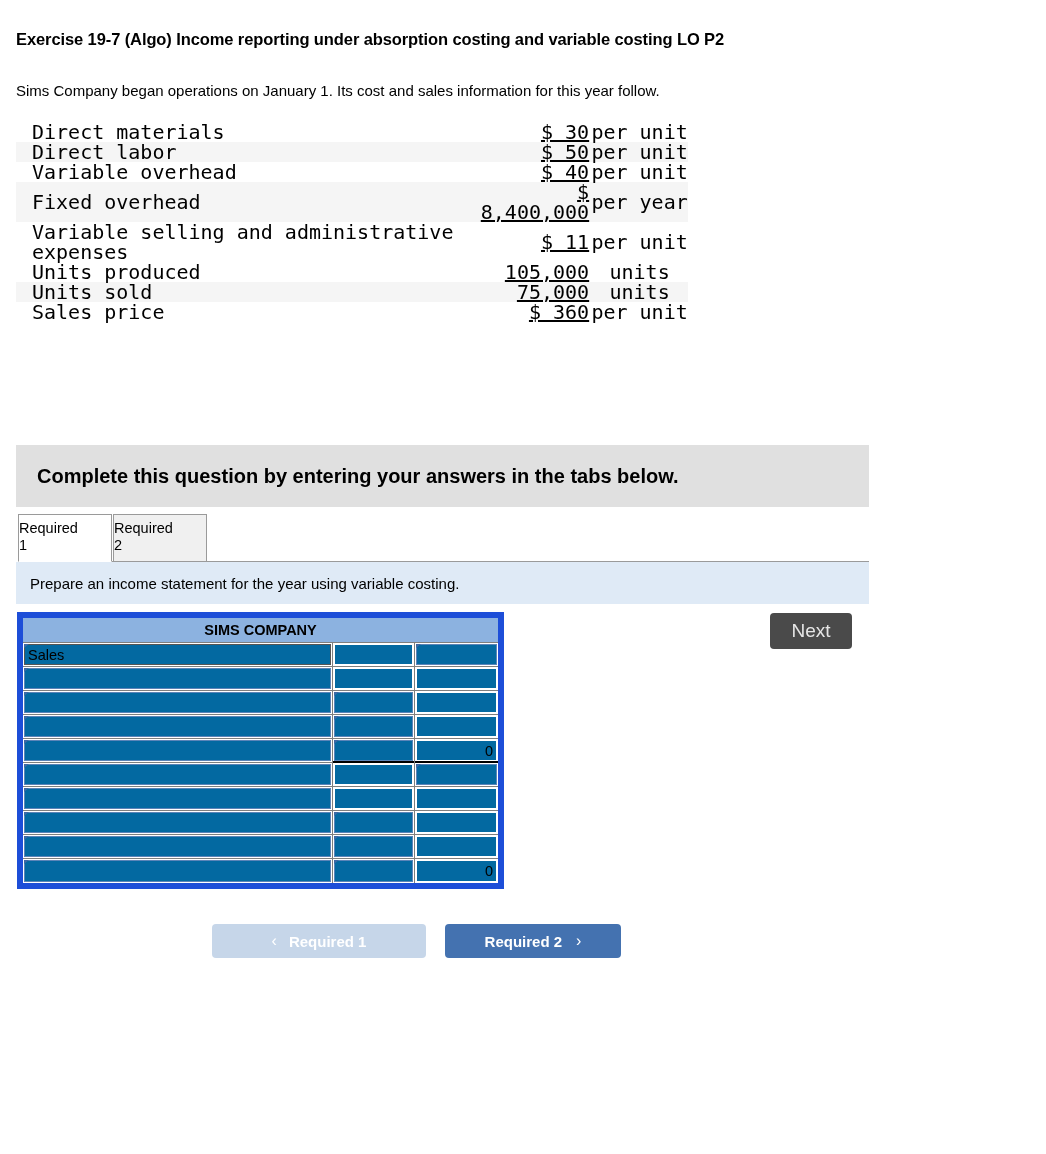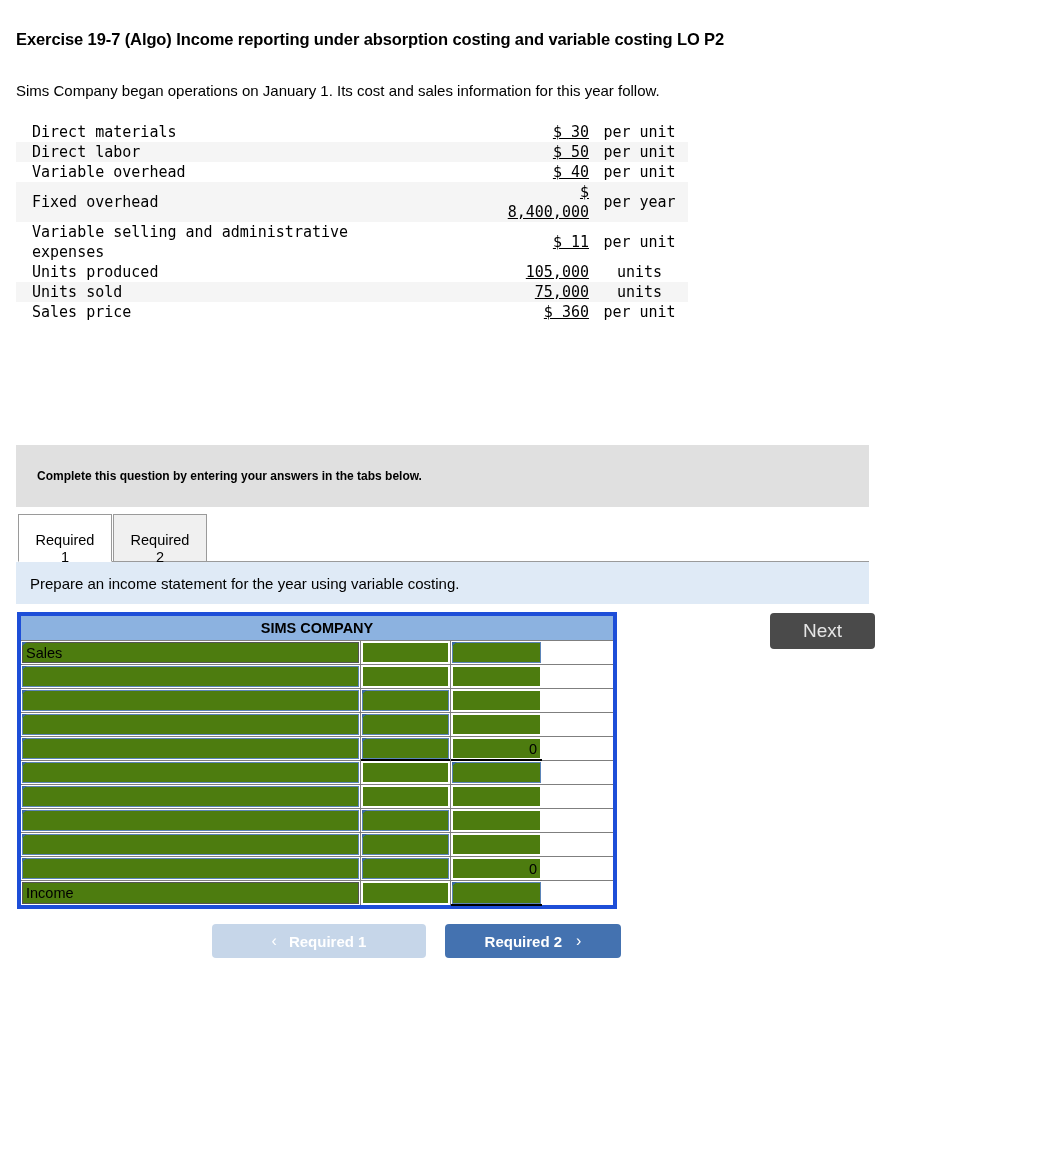--- a/index.html
+++ b/index.html
@@ -34,21 +34,21 @@
     white-space: nowrap;
   }
 
   
   .fact-table {
     position: absolute;
     left: 16px; top: 122px;
     width: 672px;
     border-collapse: collapse;
     font-family: "DejaVu Sans Mono", "Liberation Mono", monospace;
-    font-size: 15px;
+    font-size: 20px;
     line-height: 20px;
   }
   .fact-table tr.odd  { background: #ffffff; }
   .fact-table tr.even { background: #f5f5f5; }
   .fact-table td {
     padding: 0; vertical-align: middle; border: 0;
   }
   .fact-table td.label {
     padding-left: 16px;
     white-space: pre-line;
@@ -82,21 +82,21 @@
   .complete-bar {
     position: absolute;
     left: 16px; top: 445px;
     width: 853px; height: 62px;
     background: #e0e0e0;
     display: flex;
     align-items: center;
   }
   .complete-bar span {
     margin-left: 21px;
-    font-size: 12px;
+    font-size: 20px;
     font-weight: bold;
   }
 
   
   .tabstrip {
     position: absolute;
     left: 18px; top: 514px;
     width: 851px; height: 48px;
   }
   .tabstrip .underline {
@@ -104,22 +104,21 @@
     left: 0; bottom: 0; width: 851px;
     border-bottom: 1px solid #9a9a9a;
   }
   .tab {
     position: absolute;
     top: 0;
     width: 94px; height: 48px;
     border: 1px solid #9a9a9a;
     font-size: 14.5px;
     line-height: 17px;
-    text-align: center;
-    padding-top: 17px;
+    padding-top: 5px;
     background: #f0f0f0;
     cursor: pointer;
   }
   .tab.active {
     background: #ffffff;
     border-bottom: 1px solid #ffffff;
     z-index: 3;
   }
   .tab-1 { left: 0; }
   .tab-2 { left: 95px; }
@@ -135,22 +134,22 @@
   }
   .inst-bar span {
     margin-left: 14px;
     font-size: 15px;
   }
 
   
   .ws {
     position: absolute;
     left: 17px; top: 612px;
-    width: 600px;
-    border: 4px solid #1d4ed8;
+    width: 487px;
+    border: 6px solid #1d4ed8;
     background: #ffffff;
   }
   .ws-head {
     background: #8cb2e0;
     border-bottom: 1px solid #7f7f7f;
     height: 25px;
     text-align: center;
     font-size: 14.5px;
     font-weight: bold;
     line-height: 24px;
@@ -172,21 +171,21 @@
   .cell:last-child { border-right: 0; }
   .c-desc { width: 340px; }
   .c-mid  { width: 90px; }
   .c-amt  { width: 91px; }
 
   
   .field {
     position: absolute;
     left: 1px; top: 1px; right: 1px; bottom: 1px;
     border: 1px solid #ffffff;
-    background: #4d7c0f;
+    background: #0369a1;
     font-size: 14.5px;
     line-height: 20px;
     padding: 0 3px;
     overflow: hidden;
     white-space: nowrap;
   }
   .field.bordered-blue { border: 1px solid #5b84b8; }
   .field.bordered-dark { border: 1px solid #555555; }
   .field.num { text-align: right; }
   .field.txt { text-align: left; }
@@ -235,21 +234,21 @@
     background: #4472b0;
   }
   .chev { font-size: 16px; font-weight: normal; }
   .chev-left  { margin-right: 12px; }
   .chev-right { margin-left: 14px; }
 
   
   .next-btn {
     position: absolute;
     left: 770px; top: 613px;
-    width: 105px; height: 36px;
+    width: 82px; height: 36px;
     background: #4a4a4a;
     border-radius: 4px;
     color: #e6e6e6;
     font-size: 19px;
     display: flex;
     align-items: center;
     justify-content: center;
     cursor: pointer;
   }
 </style>
@@ -456,33 +455,20 @@
             <div class="marker"></div>
           </div>
           <div class="cell c-mid">
             <div class="field num bordered-blue"></div>
             <div class="marker"></div>
           </div>
           <div class="cell c-amt">
             <div class="field num">0</div>
           </div>
         </div>
-        <div class="ws-row">
-          <div class="cell c-desc">
-            <div class="field txt bordered-dark">Income</div>
-          </div>
-          <div class="cell c-mid">
-            <div class="field num"></div>
-          </div>
-          <div class="cell c-amt">
-            <div class="field num bordered-blue"></div>
-            <div class="marker"></div>
-            <div class="rule-under"></div>
-          </div>
-        </div>
       </div>
   </div>
 
   <div class="next-btn">
     <span>Next</span>
   </div>
 
   <div class="nav-prev">
     <span class="chev chev-left">‹</span>
     <span>Required 1</span>

